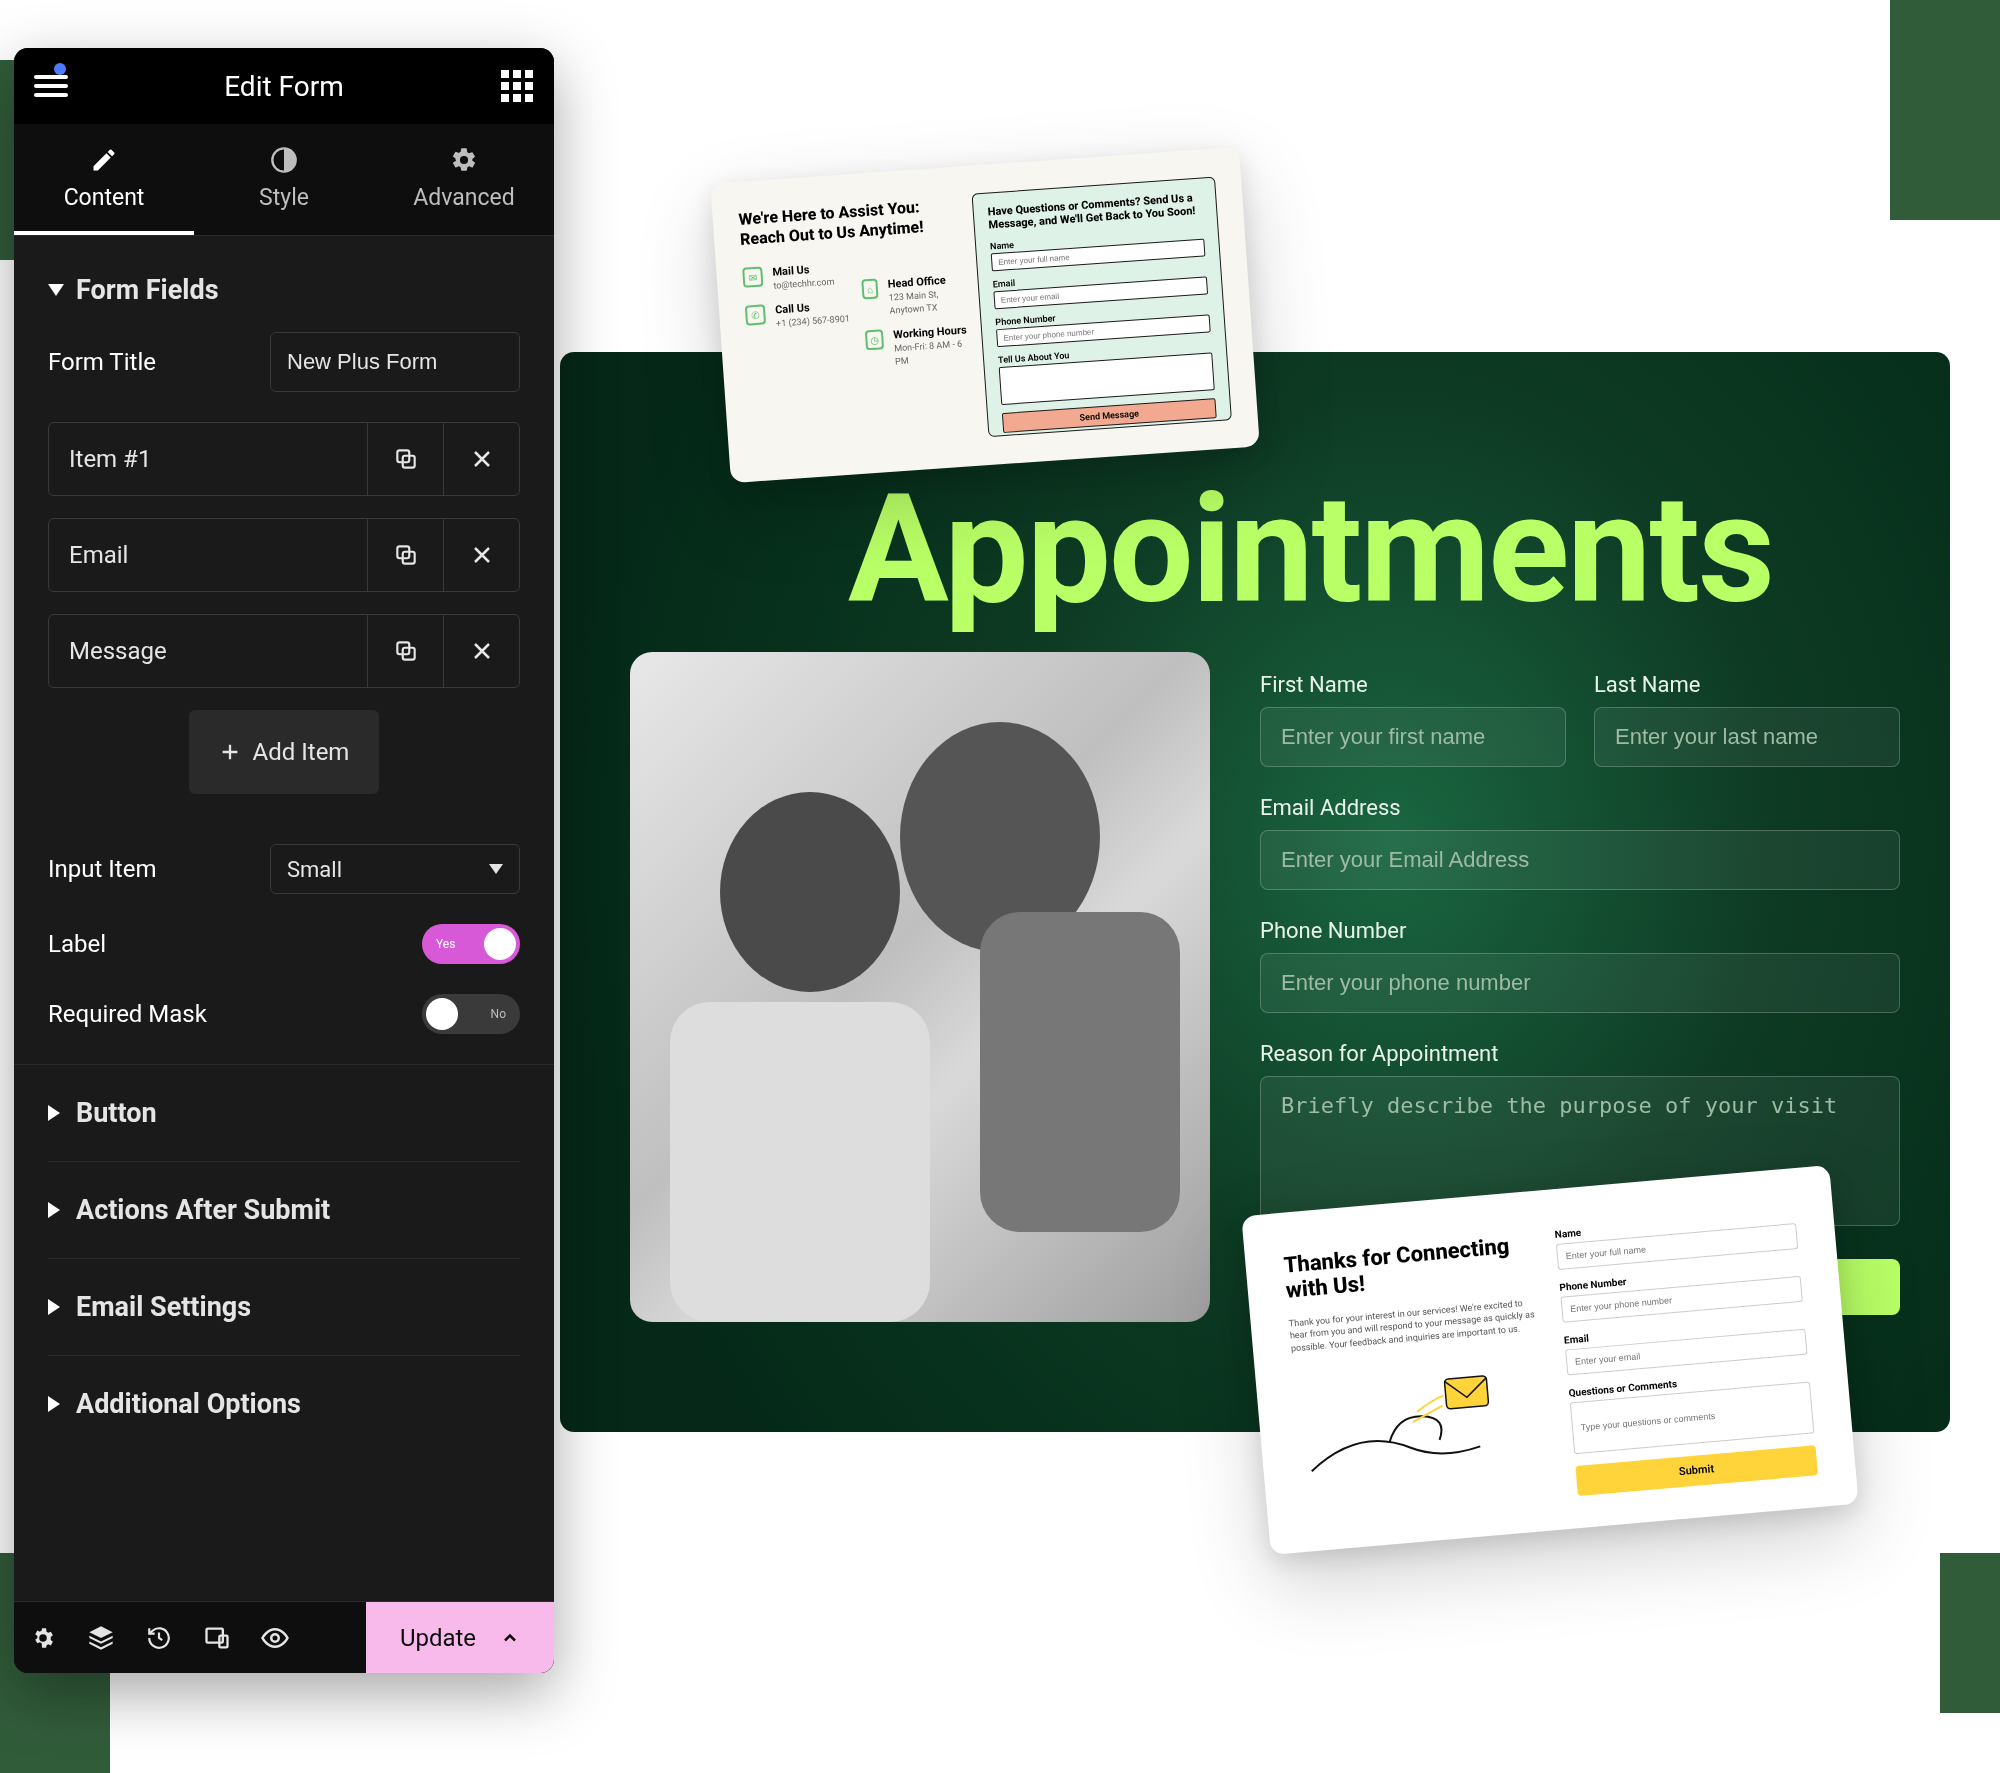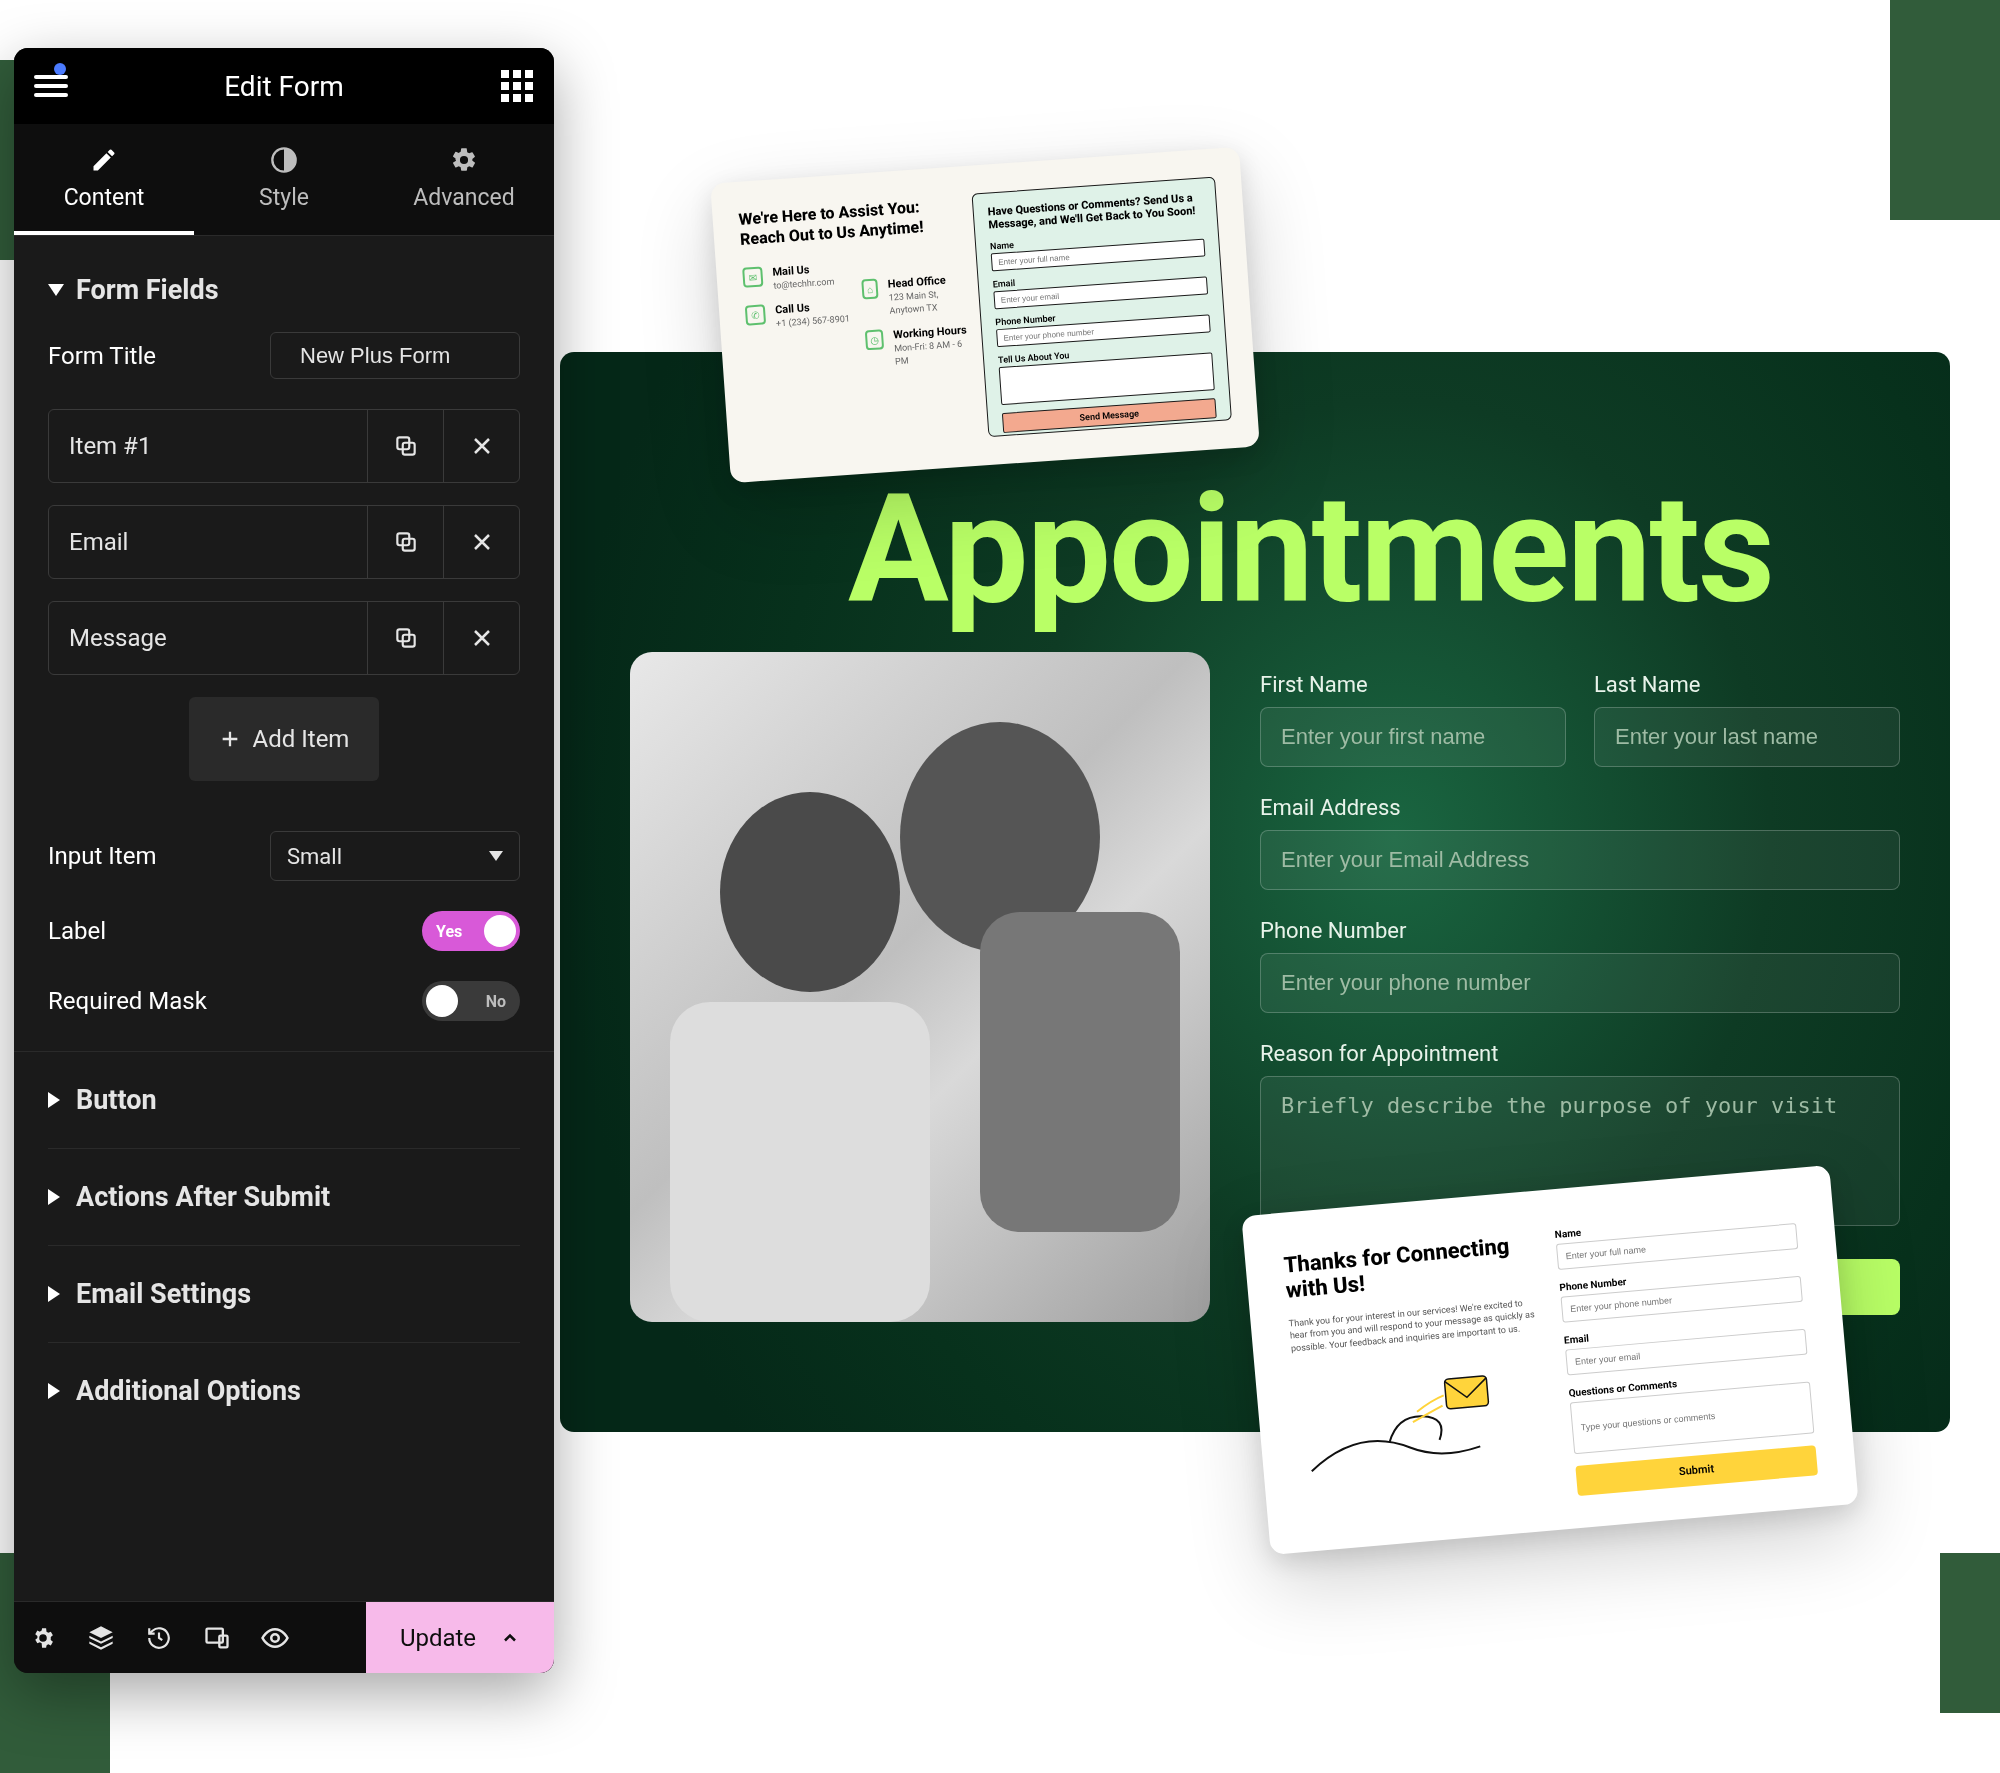--- a/index.html
+++ b/index.html
@@ -180,25 +180,25 @@
   .panel-body { flex:1; overflow:auto; padding: 28px 34px 0; }
 
   .section-hdr { display:flex; align-items:center; gap:12px; font-size: 27px; font-weight:700; margin: 10px 0 26px; cursor:pointer; }
   .caret { width:0; height:0; border-left:8px solid transparent; border-right:8px solid transparent; border-top:12px solid #fff; }
   .caret.right { border-top:8px solid transparent; border-bottom:8px solid transparent; border-left:12px solid #fff; border-right:none; }
 
   .row { display:flex; align-items:center; justify-content:space-between; margin-bottom: 30px; }
   .row-label { font-size: 24px; color:#ffffff; }
   .text-input {
     width: 250px;
-    height: 47px;
+    height: 60px;
     border: 1px solid #3a3a3a;
     background:#1a1a1a;
     border-radius:6px;
-    padding: 0 29px;
+    padding: 0 16px;
     font-size: 22px;
     color:#e5e5e5;
   }
   .select-input {
     width: 250px;
     height: 50px;
     border: 1px solid #3a3a3a;
     background:#1a1a1a;
     border-radius:6px;
     padding: 0 16px;
@@ -235,21 +235,21 @@
     cursor:pointer;
     width: fit-content;
   }
 
   .toggle { position:relative; width: 98px; height: 40px; border-radius: 20px; cursor:pointer; display:flex; align-items:center; }
   .toggle.on { background:#d859d8; justify-content:flex-start; }
   .toggle.off { background:#3a3a3a; justify-content:flex-end; }
   .toggle .knob { width:32px; height:32px; background:#fff; border-radius:50%; position:absolute; top:4px; }
   .toggle.on .knob { right:4px; }
   .toggle.off .knob { left:4px; }
-  .toggle .tlabel { font-size:16px; color:#fff; padding:0 14px;font-weight:bold; }
+  .toggle .tlabel { font-size:12px; color:#fff; padding:0 14px; }
   .toggle.off .tlabel { color:#bdbdbd; }
 
   .divider { height:1px; background:#2a2a2a; margin: 30px -34px 0; }
   .section-collapsed { padding: 32px 0; border-bottom: 1px solid #2a2a2a; display:flex; align-items:center; gap:16px; font-size:27px; font-weight:700; cursor:pointer; }
 
   .editor-footer {
     height: 72px;
     background:#0e0e0e;
     border-top:1px solid #2a2a2a;
     display:flex;

